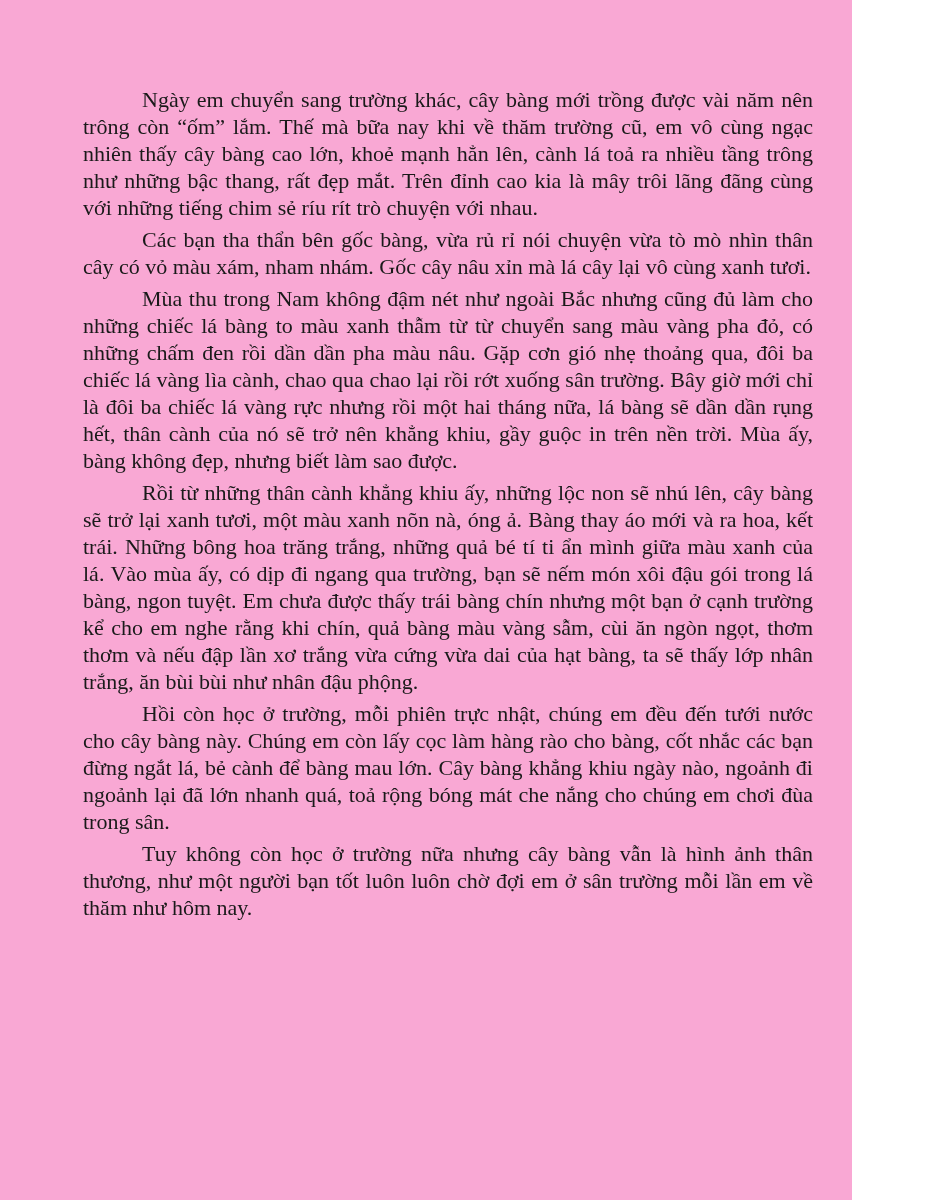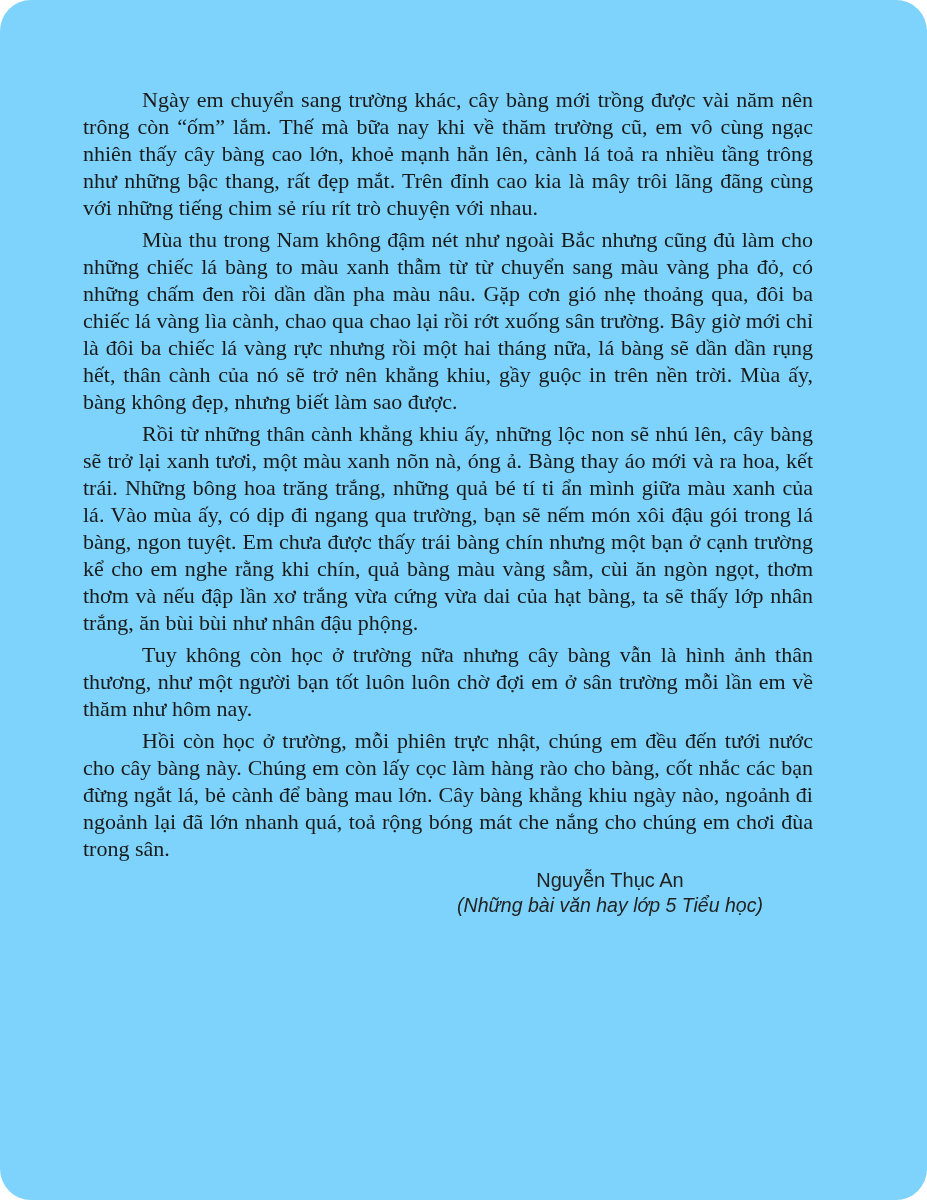--- a/index.html
+++ b/index.html
@@ -2,25 +2,24 @@
 <html><head>
 <meta charset="utf-8">
 <style>
   html, body {
     margin: 0;
     padding: 0;
     background: #ffffff;
   }
   .page {
     position: relative;
-    width: 927px;
+    width: 852px;
     height: 1200px;
-    background: #7dd3fc;
+    background: #f9a8d4;
     overflow: hidden;
-    border-radius: 31px;
   }
   .text-block {
     position: absolute;
     left: 83px;
     top: 86px;
     width: 730px;
     font-family: "Liberation Serif", "DejaVu Serif", serif;
     font-size: 22px;
     line-height: 27px;
     color: #1a1a1a;
@@ -60,22 +59,19 @@
     font-size: 23px;
     color: #1a1a1a;
   }
 </style>
 </head>
 <body>
 
 <div class="page">
   <main class="text-block">
     <p>Ngày em chuyển sang trường khác, cây bàng mới trồng được vài năm nên trông còn “ốm” lắm. Thế mà bữa nay khi về thăm trường cũ, em vô cùng ngạc nhiên thấy cây bàng cao lớn, khoẻ mạnh hẳn lên, cành lá toả ra nhiều tầng trông như những bậc thang, rất đẹp mắt. Trên đỉnh cao kia là mây trôi lãng đãng cùng với những tiếng chim sẻ ríu rít trò chuyện với nhau.</p>
+    <p>Các bạn tha thẩn bên gốc bàng, vừa rủ rỉ nói chuyện vừa tò mò nhìn thân cây có vỏ màu xám, nham nhám. Gốc cây nâu xỉn mà lá cây lại vô cùng xanh tươi.</p>
     <p>Mùa thu trong Nam không đậm nét như ngoài Bắc nhưng cũng đủ làm cho những chiếc lá bàng to màu xanh thẫm từ từ chuyển sang màu vàng pha đỏ, có những chấm đen rồi dần dần pha màu nâu. Gặp cơn gió nhẹ thoảng qua, đôi ba chiếc lá vàng lìa cành, chao qua chao lại rồi rớt xuống sân trường. Bây giờ mới chỉ là đôi ba chiếc lá vàng rực nhưng rồi một hai tháng nữa, lá bàng sẽ dần dần rụng hết, thân cành của nó sẽ trở nên khẳng khiu, gầy guộc in trên nền trời. Mùa ấy, bàng không đẹp, nhưng biết làm sao được.</p>
     <p>Rồi từ những thân cành khẳng khiu ấy, những lộc non sẽ nhú lên, cây bàng sẽ trở lại xanh tươi, một màu xanh nõn nà, óng ả. Bàng thay áo mới và ra hoa, kết trái. Những bông hoa trăng trắng, những quả bé tí ti ẩn mình giữa màu xanh của lá. Vào mùa ấy, có dịp đi ngang qua trường, bạn sẽ nếm món xôi đậu gói trong lá bàng, ngon tuyệt. Em chưa được thấy trái bàng chín nhưng một bạn ở cạnh trường kể cho em nghe rằng khi chín, quả bàng màu vàng sẫm, cùi ăn ngòn ngọt, thơm thơm và nếu đập lần xơ trắng vừa cứng vừa dai của hạt bàng, ta sẽ thấy lớp nhân trắng, ăn bùi bùi như nhân đậu phộng.</p>
+    <p>Hồi còn học ở trường, mỗi phiên trực nhật, chúng em đều đến tưới nước cho cây bàng này. Chúng em còn lấy cọc làm hàng rào cho bàng, cốt nhắc các bạn đừng ngắt lá, bẻ cành để bàng mau lớn. Cây bàng khẳng khiu ngày nào, ngoảnh đi ngoảnh lại đã lớn nhanh quá, toả rộng bóng mát che nắng cho chúng em chơi đùa trong sân.</p>
     <p>Tuy không còn học ở trường nữa nhưng cây bàng vẫn là hình ảnh thân thương, như một người bạn tốt luôn luôn chờ đợi em ở sân trường mỗi lần em về thăm như hôm nay.</p>
-    <p>Hồi còn học ở trường, mỗi phiên trực nhật, chúng em đều đến tưới nước cho cây bàng này. Chúng em còn lấy cọc làm hàng rào cho bàng, cốt nhắc các bạn đừng ngắt lá, bẻ cành để bàng mau lớn. Cây bàng khẳng khiu ngày nào, ngoảnh đi ngoảnh lại đã lớn nhanh quá, toả rộng bóng mát che nắng cho chúng em chơi đùa trong sân.</p>
-    <div class="signature-block">
-      <div class="author-name">Nguyễn Thục An</div>
-      <div class="source-title">(Những bài văn hay lớp 5 Tiểu học)</div>
-    </div>
   </main>
 </div>
 
 </body></html>

